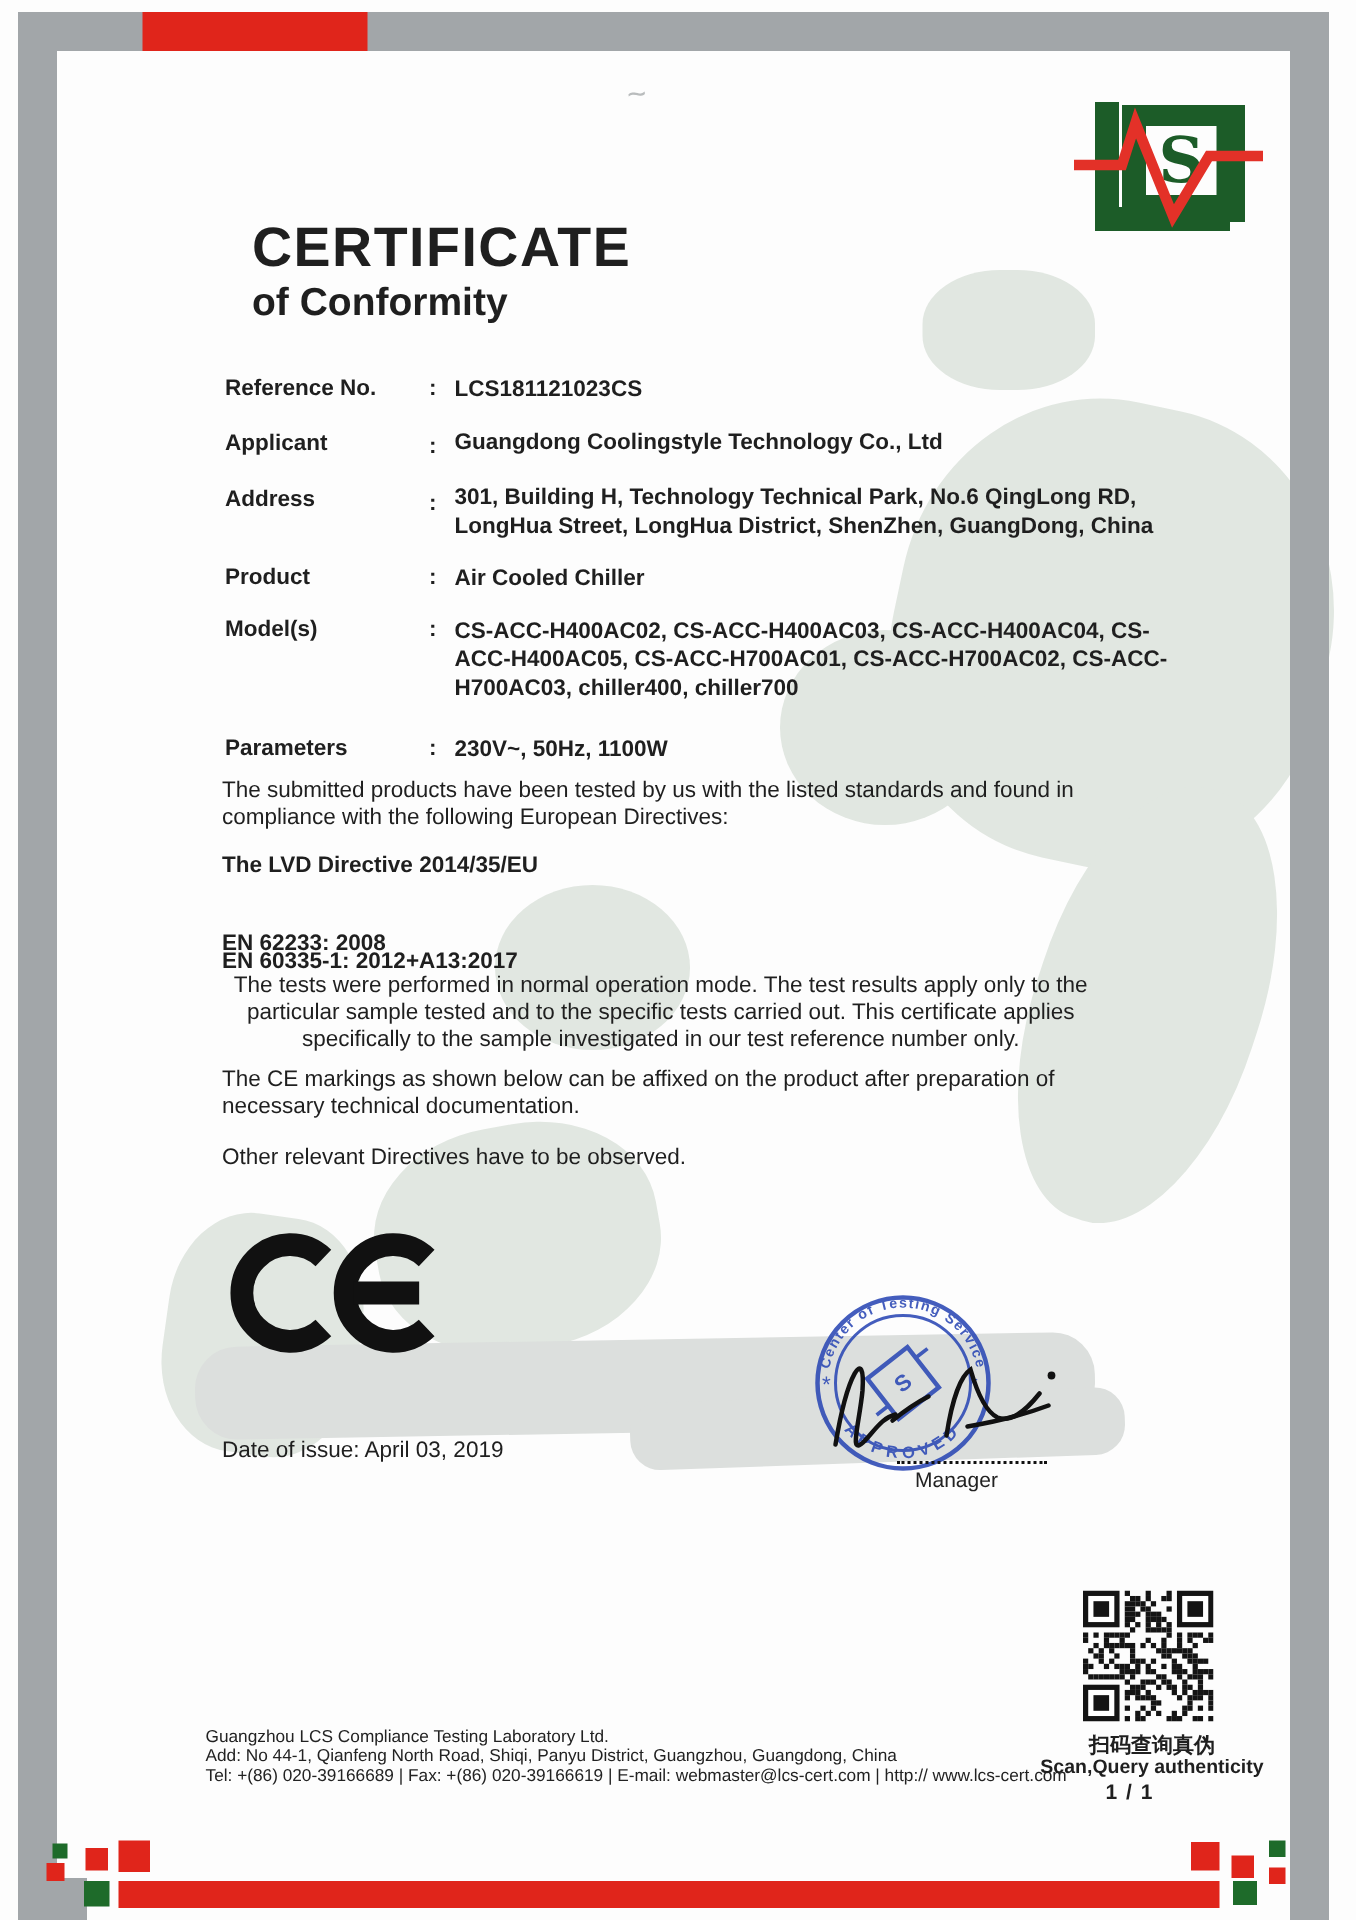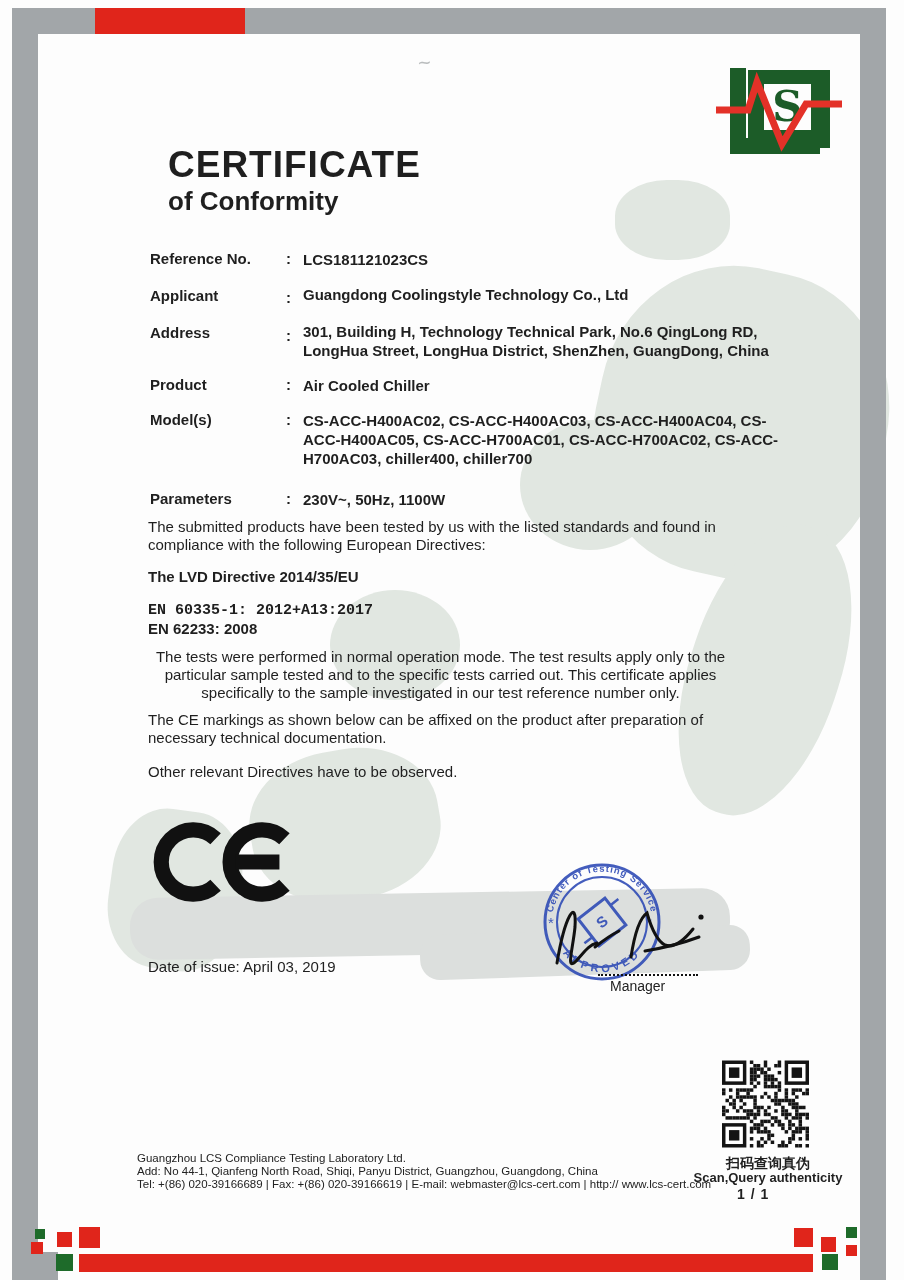--- a/index.html
+++ b/index.html
@@ -135,21 +135,21 @@
       <span class="fvalue" style="top:411px;">CS-ACC-H400AC02, CS-ACC-H400AC03, CS-ACC-H400AC04, CS-ACC-H400AC05, CS-ACC-H700AC01, CS-ACC-H700AC02, CS-ACC-H700AC03, chiller400, chiller700</span>
     </div>
     <div>
       <span class="flabel" style="top:490px;">Parameters</span>
       <span class="fcolon" style="top:490px;">:</span>
       <span class="fvalue" style="top:490px;">230V~, 50Hz, 1100W</span>
     </div>
 
     <div class="para" style="top:518px;">The submitted products have been tested by us with the listed standards and found in compliance with the following European Directives:</div>
     <div class="para bold" style="top:568px;">The LVD Directive 2014/35/EU</div>
-    <div class="para bold" style="top:602px;font-family:Liberation Mono, monospace;">EN 60335-1: 2012+A13:2017</div>
+    <div class="para bold" style="top:632px;">EN 60335-1: 2012+A13:2017</div>
     <div class="para bold" style="top:620px;">EN 62233: 2008</div>
     <div class="para" style="top:648px;text-align:center;">The tests were performed in normal operation mode. The test results apply only to the particular sample tested and to the specific tests carried out. This certificate applies specifically to the sample investigated in our test reference number only.</div>
     <div class="para" style="top:711px;">The CE markings as shown below can be affixed on the product after preparation of necessary technical documentation.</div>
     <div class="para" style="top:763px;">Other relevant Directives have to be observed.</div>
 
     <div class="abs ce">
       <svg width="152" height="100" viewBox="0 0 170 100" aria-label="CE">
         <path d="M 75.6 23.9 A 36 36 0 1 0 75.6 76.1" fill="none" stroke="#111" stroke-width="17"></path>
         <path d="M 152.6 23.9 A 36 36 0 1 0 152.6 76.1" fill="none" stroke="#111" stroke-width="17"></path>
         <path d="M 98 50 L 147 50" fill="none" stroke="#111" stroke-width="17"></path>

